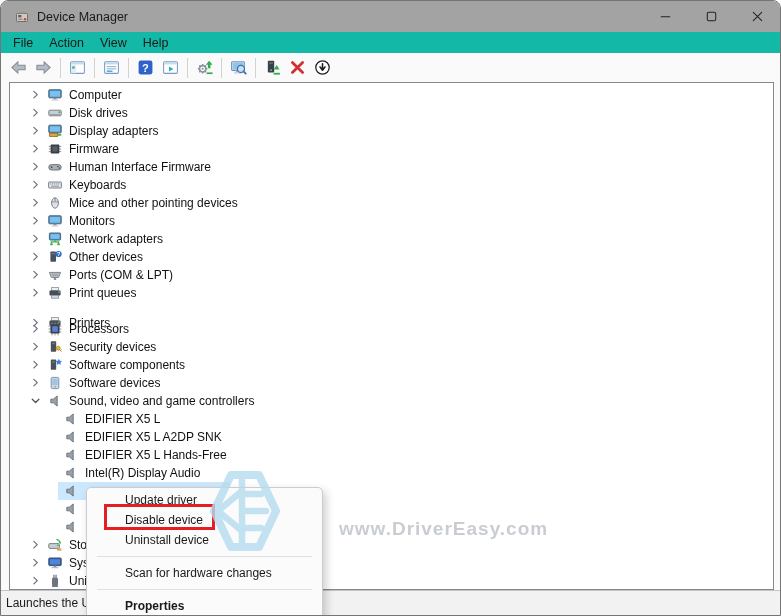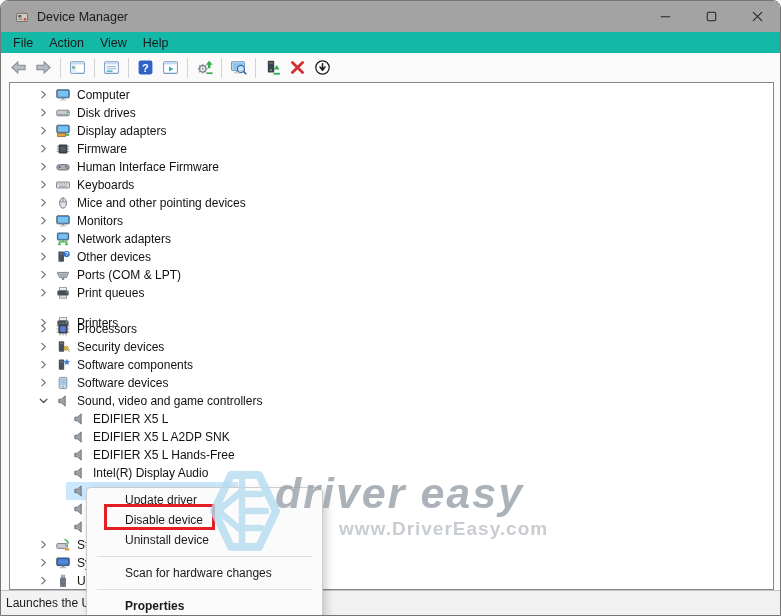--- a/index.html
+++ b/index.html
@@ -48,21 +48,21 @@
   .tb-sep { width: 1px; height: 20px; background: #d2d2d2; margin: 0 4px; }
   
   .treepane {
     position: absolute;
     left: 8px; top: 81px;
     width: 765px; height: 508px;
     background: #ffffff;
     border: 1px solid #82888f;
     z-index: 1;
   }
-  .tree-row { position: absolute; left: 8px; width: 100%; height: 18px; font-size: 12px; color: #111; }
+  .tree-row { position: absolute; left: 0; width: 100%; height: 18px; font-size: 12px; color: #111; }
   .tree-row .sel-bg { position: absolute; left: 48px; top: 0; width: 172px; height: 18px; background: #cce8ff; }
   .chevron { position: absolute; width: 13px; height: 13px; top: 2px; }
   .chevron svg { width: 13px; height: 13px; }
   .node-icon { position: absolute; width: 16px; height: 16px; top: 1px; }
   .node-icon svg { width: 16px; height: 16px; }
   .node-label { position: absolute; top: 2px; white-space: nowrap; }
   .lv0 .chevron { left: 19px; }
   .lv0 .node-icon { left: 37px; }
   .lv0 .node-label { left: 59px; }
   .lv1 .node-icon { left: 53px; }
@@ -587,16 +587,15 @@
       <g fill="none" stroke="#b5dcf0" stroke-width="6.5" stroke-linejoin="round" stroke-linecap="round">
         <path d="M33 13 V75" stroke="#b5dcf0"></path>
         <path d="M33 27 H52" stroke="#b5dcf0"></path>
         <path d="M33 44 H57" stroke="#b5dcf0"></path>
         <path d="M33 61 H52" stroke="#b5dcf0"></path>
         <path d="M9 44 L33 24" stroke="#b5dcf0"></path>
         <path d="M9 44 L33 64" stroke="#b5dcf0"></path>
       </g>
     </svg>
   </div>
-  <div class="watermark wm-brand" style="color: rgb(152, 160, 169);">driver easy</div>
   <div class="watermark wm-url" style="color: rgb(199, 203, 208);">www.DriverEasy.com</div>
 
 </div>
 
 </body></html>

